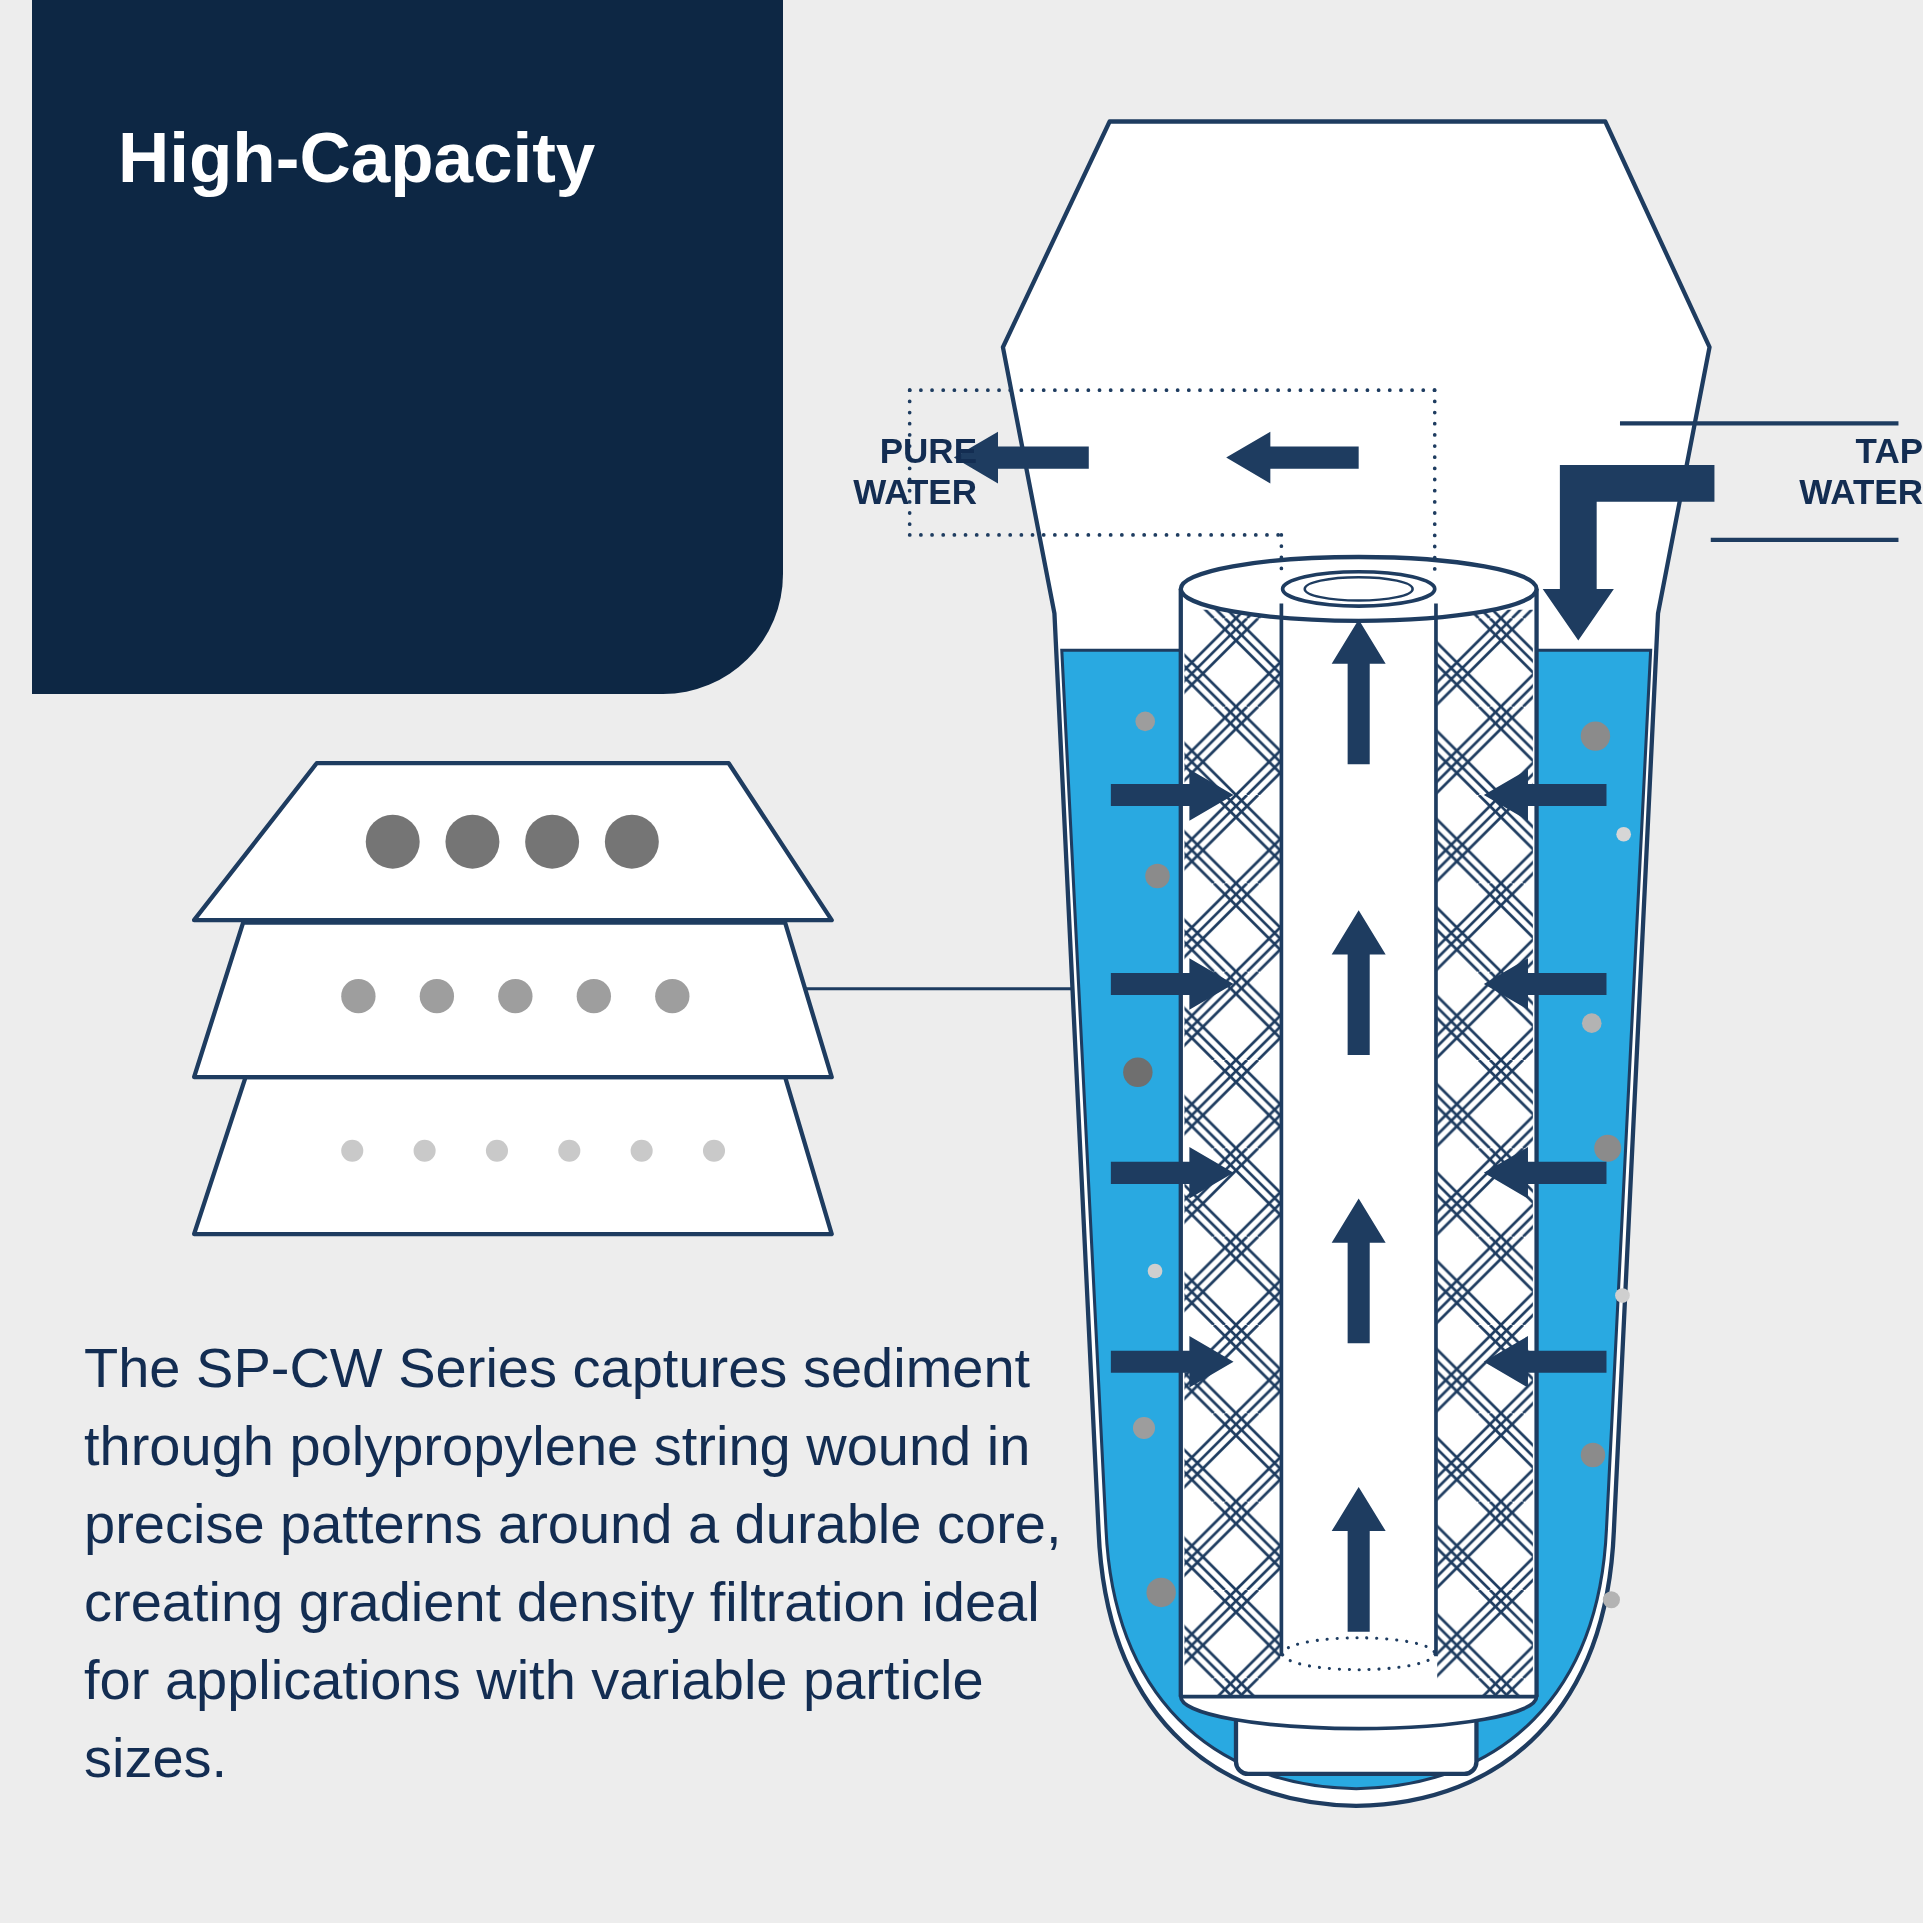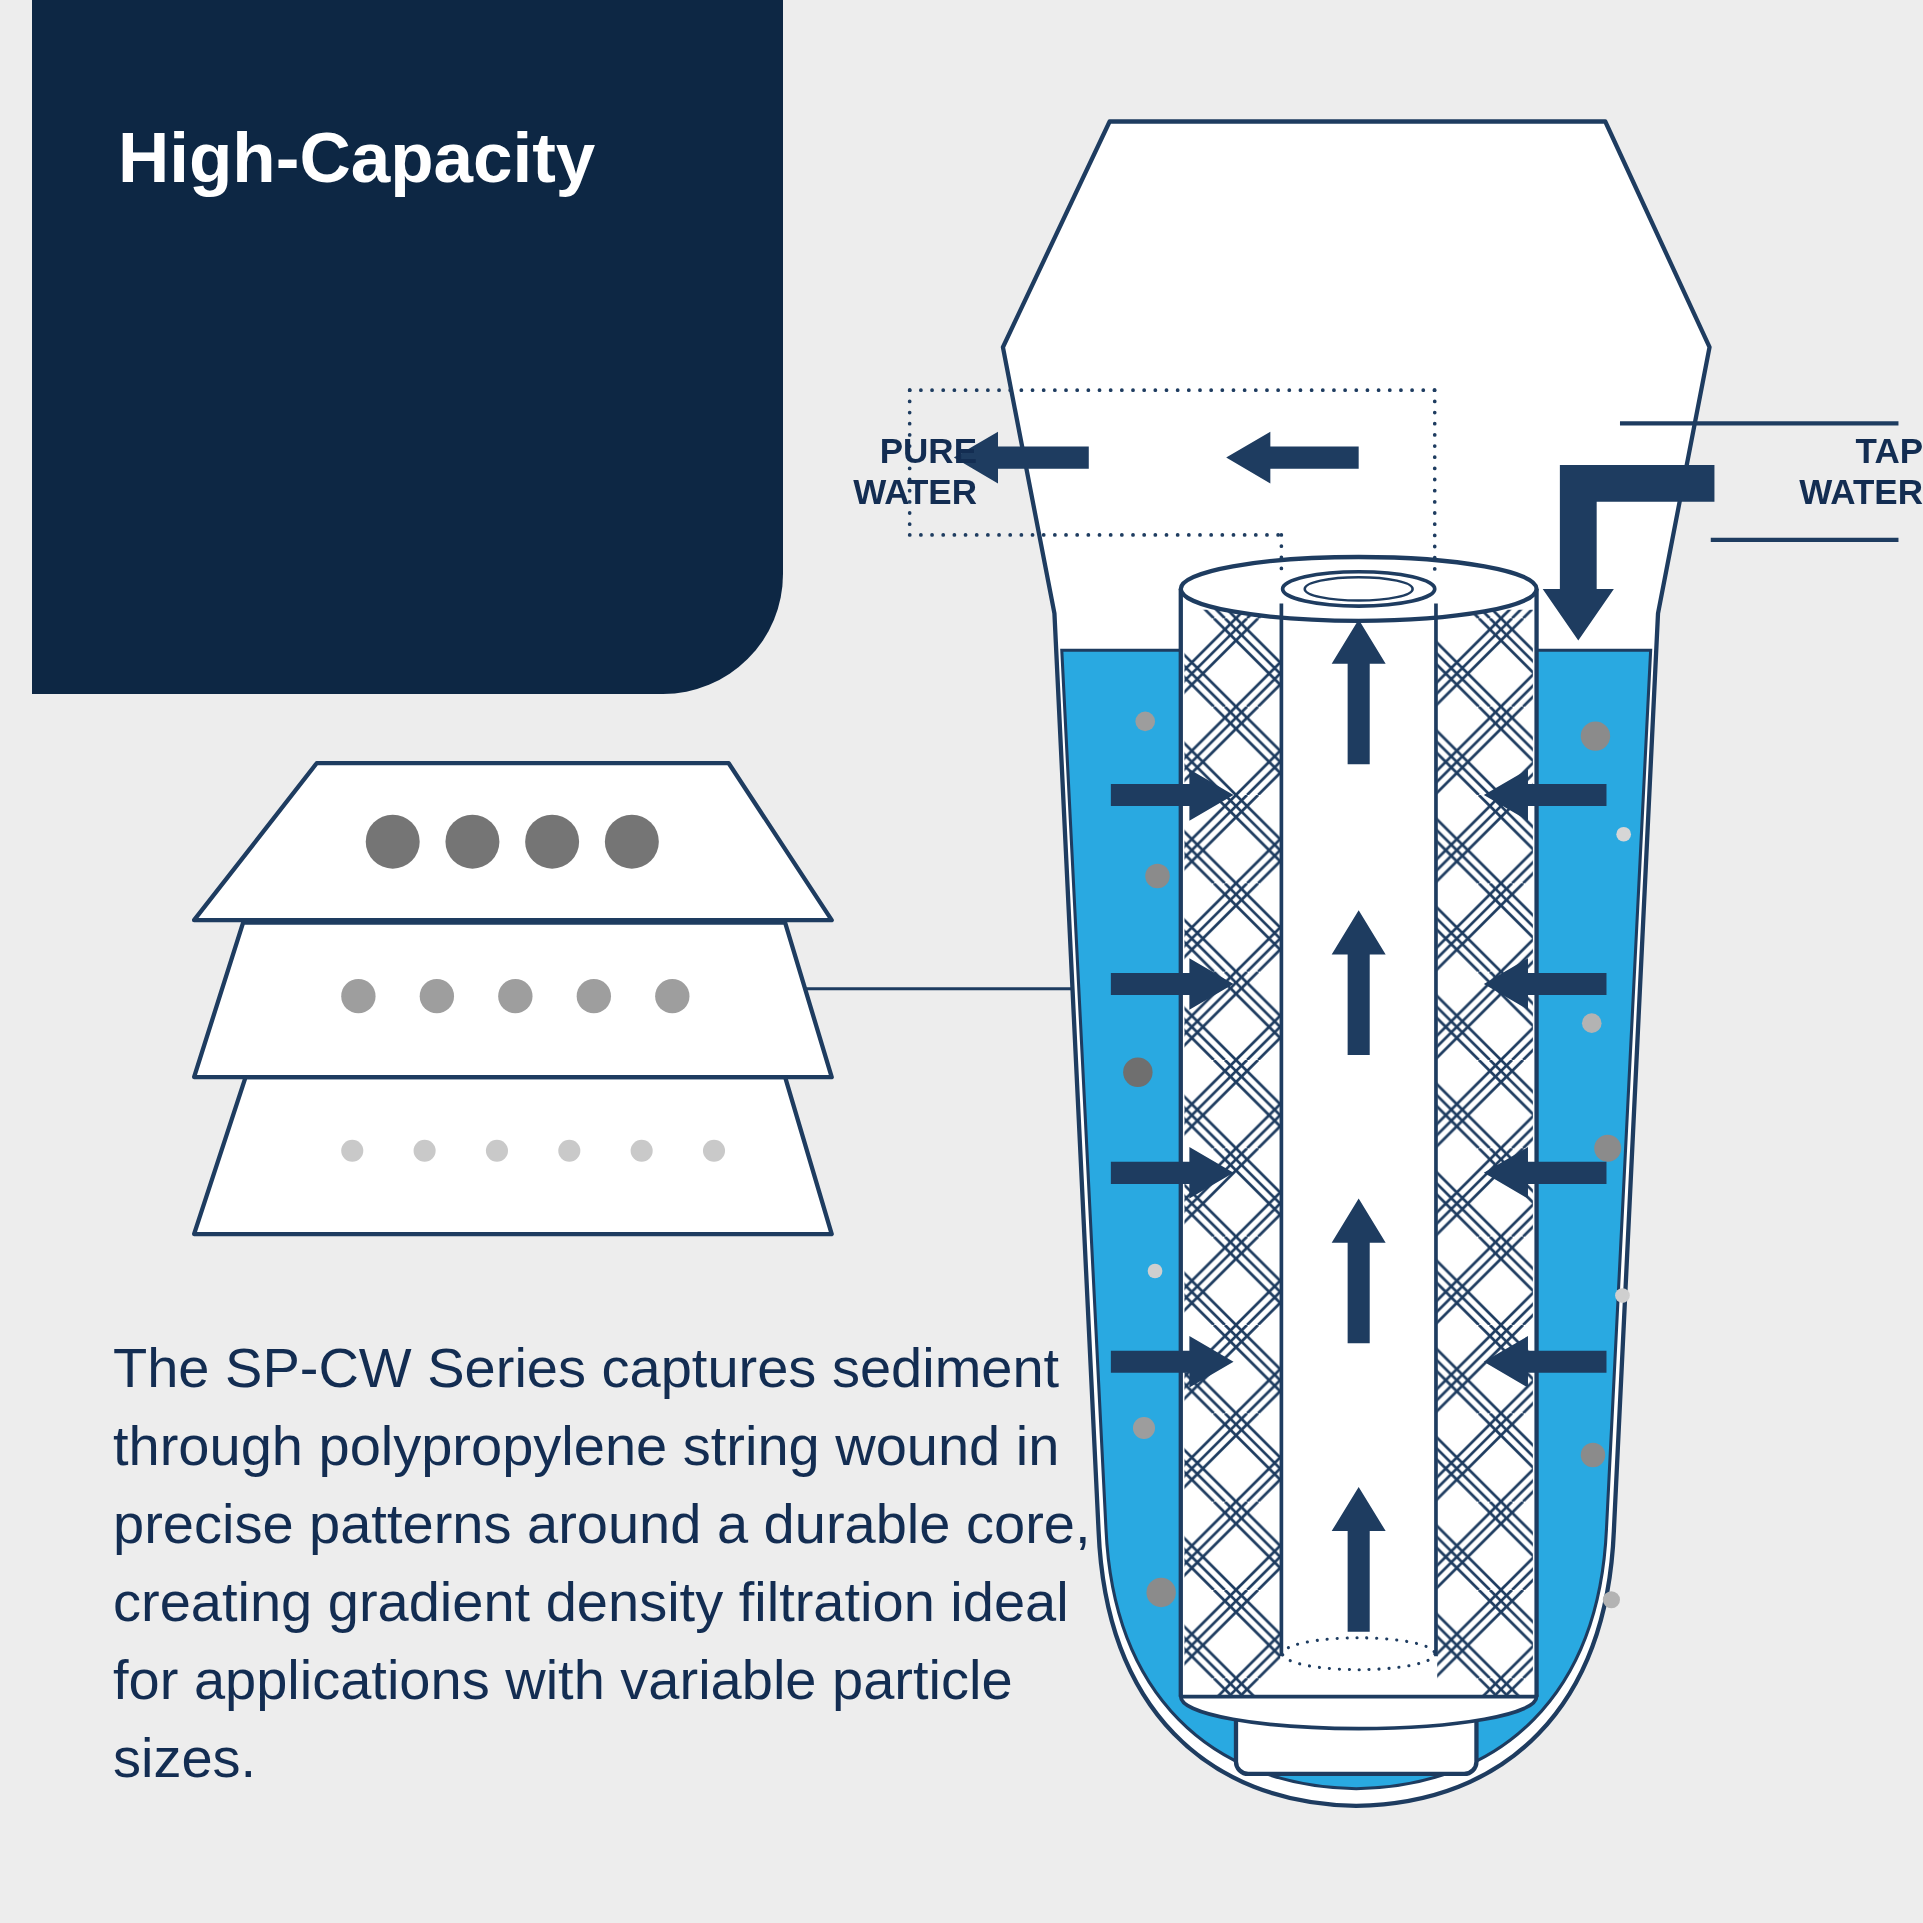--- a/index.html
+++ b/index.html
@@ -13,21 +13,21 @@
     background:#0d2744;border-radius:0 0 120px 0;
     padding:0;box-sizing:border-box;margin-left:32px;
   }
   .title-block{position:absolute;left:86px;top:113px;}
   .title-line{
     color:#ffffff;font-size:71px;font-weight:700;line-height:89px;
     letter-spacing:0px;white-space:nowrap;
   }
   .desc{
     position:absolute;left:84px;top:1329px;width:992px;
-    color:#132d52;font-size:56px;line-height:78px;font-weight:500;margin-left:29px;
+    color:#132d52;font-size:56px;line-height:78px;font-weight:500;
   }
   .wlabel{
     position:absolute;color:#132d52;font-weight:700;
     font-size:35px;line-height:41px;text-align:right;z-index:5;
   }
   .wlabel.pure{left:752px;top:430px;width:225px;}
   .wlabel.tap{left:1698px;top:430px;width:225px;}
   svg{position:absolute;}
   #layers-svg{left:172px;top:736px;width:981px;height:540px;z-index:1;}
   #filter-svg{left:760px;top:98px;width:1163px;height:1816px;z-index:2;}

